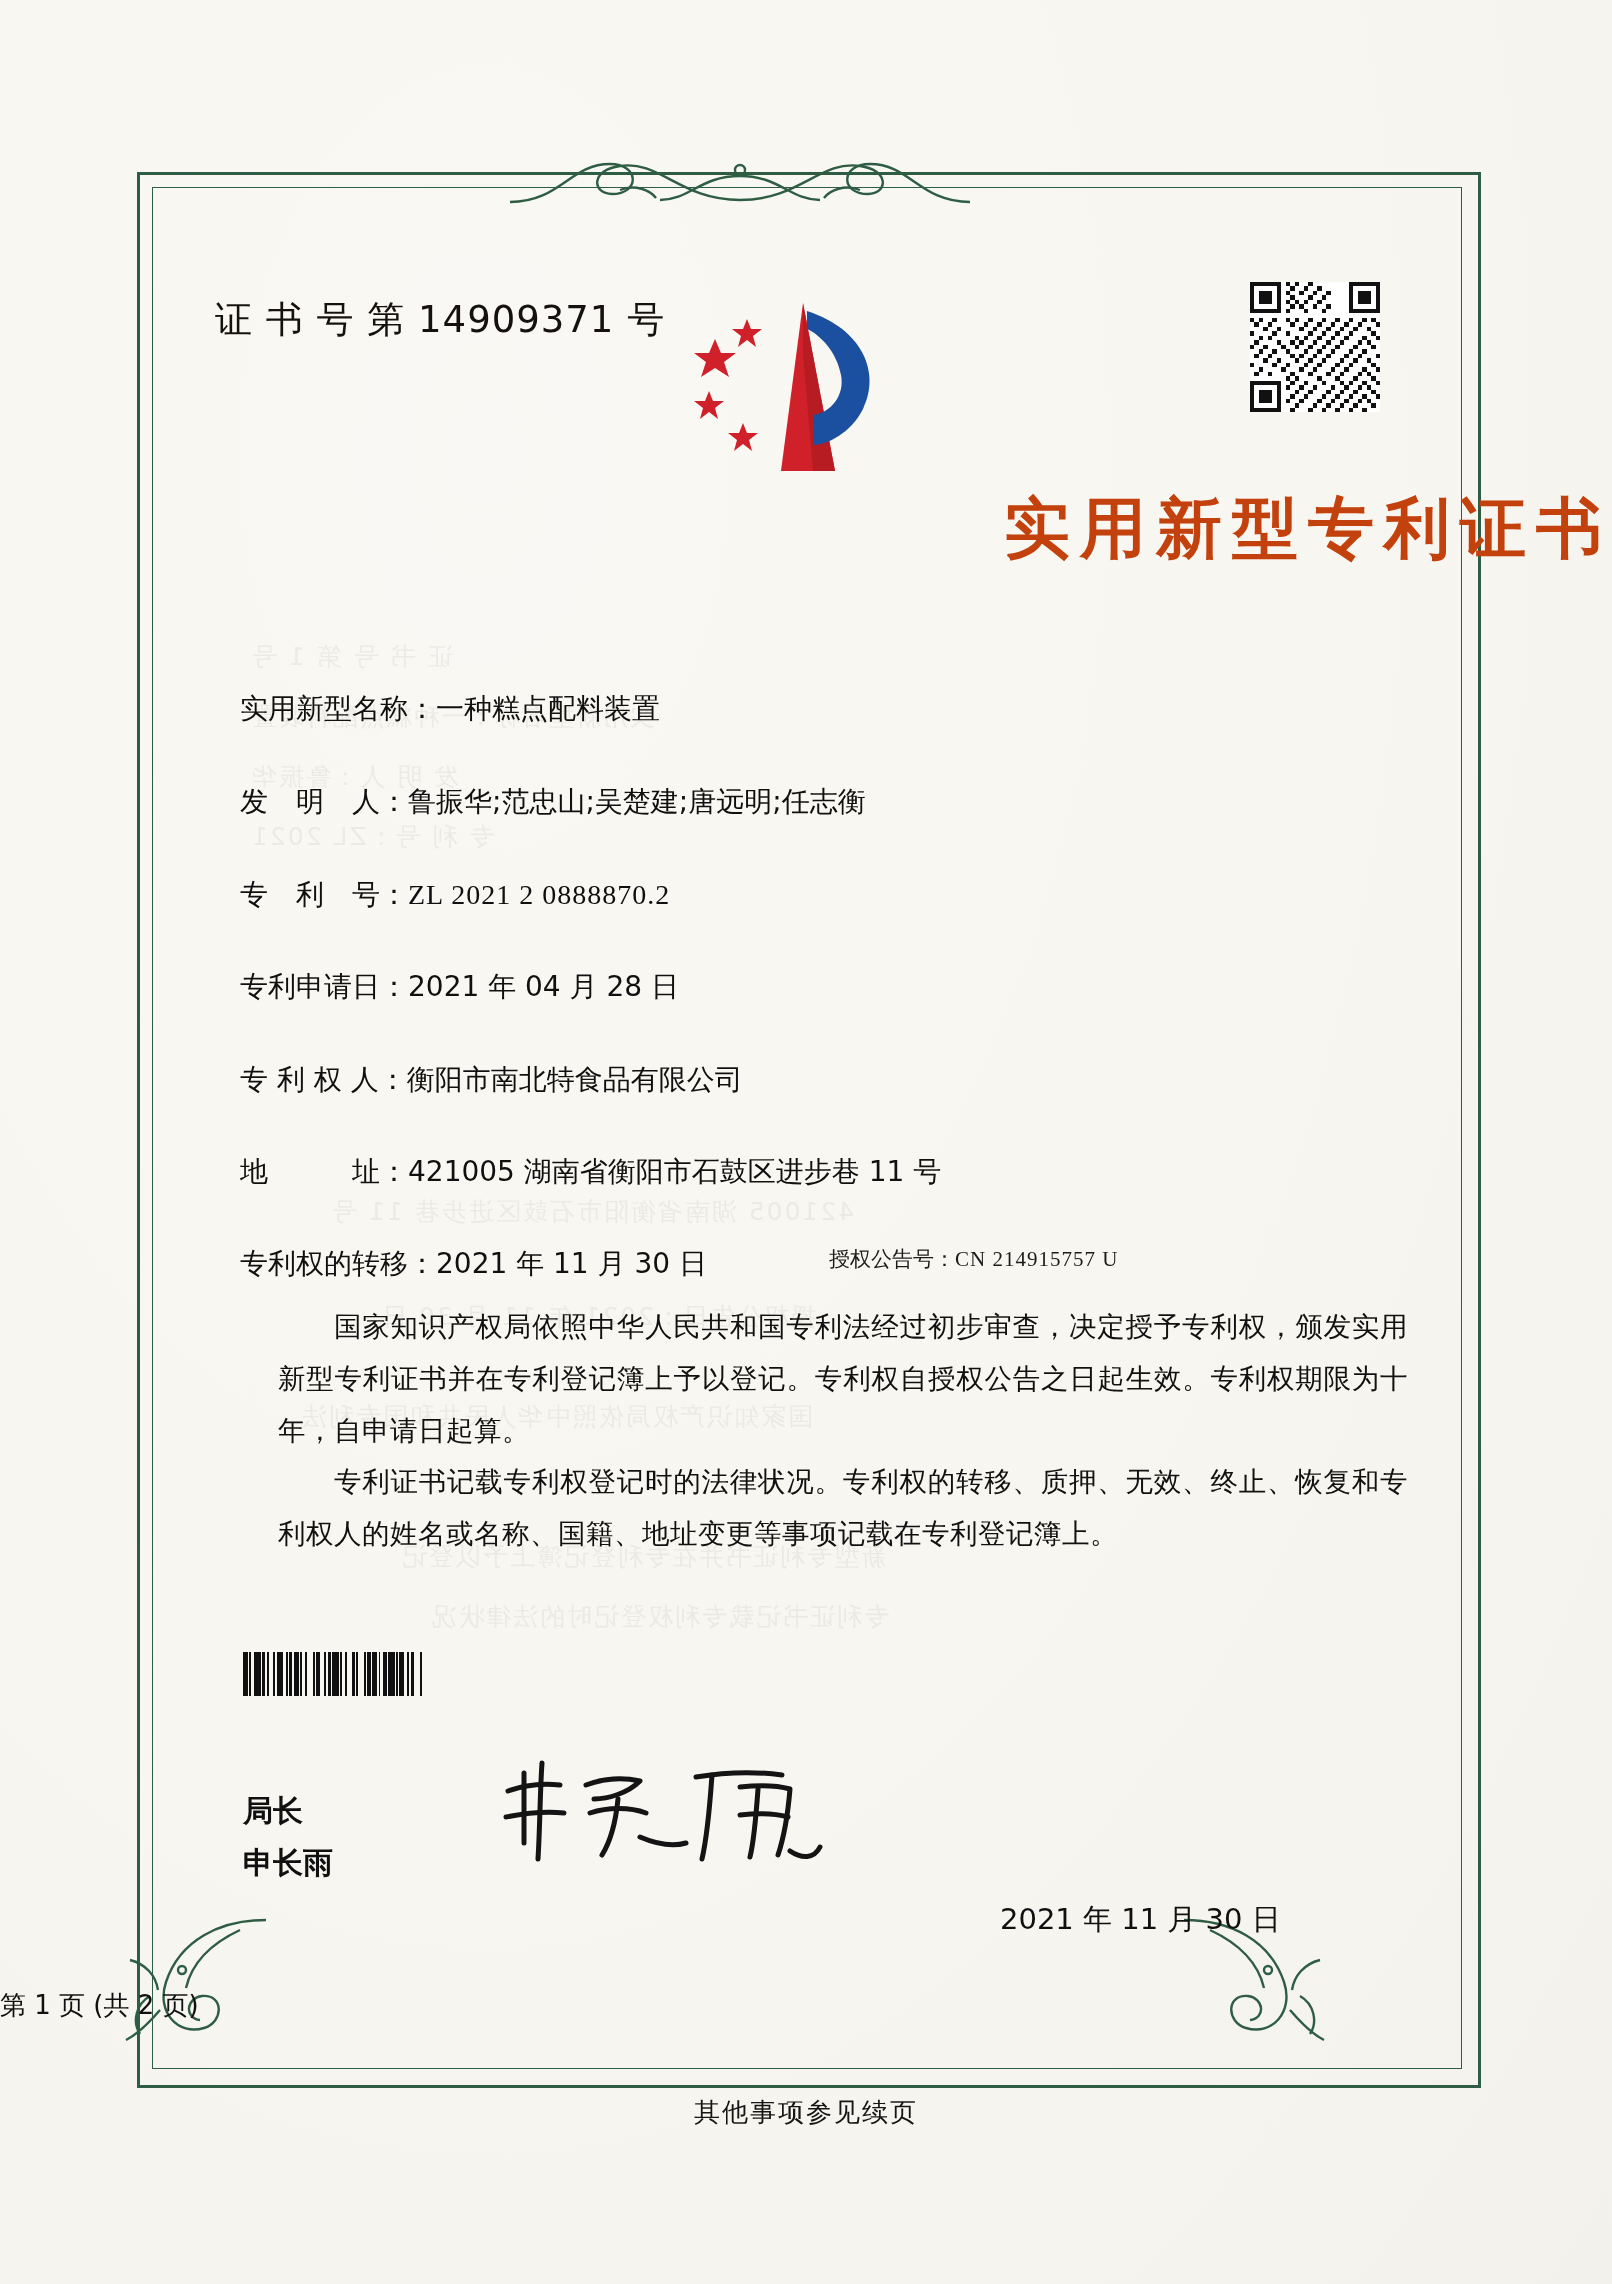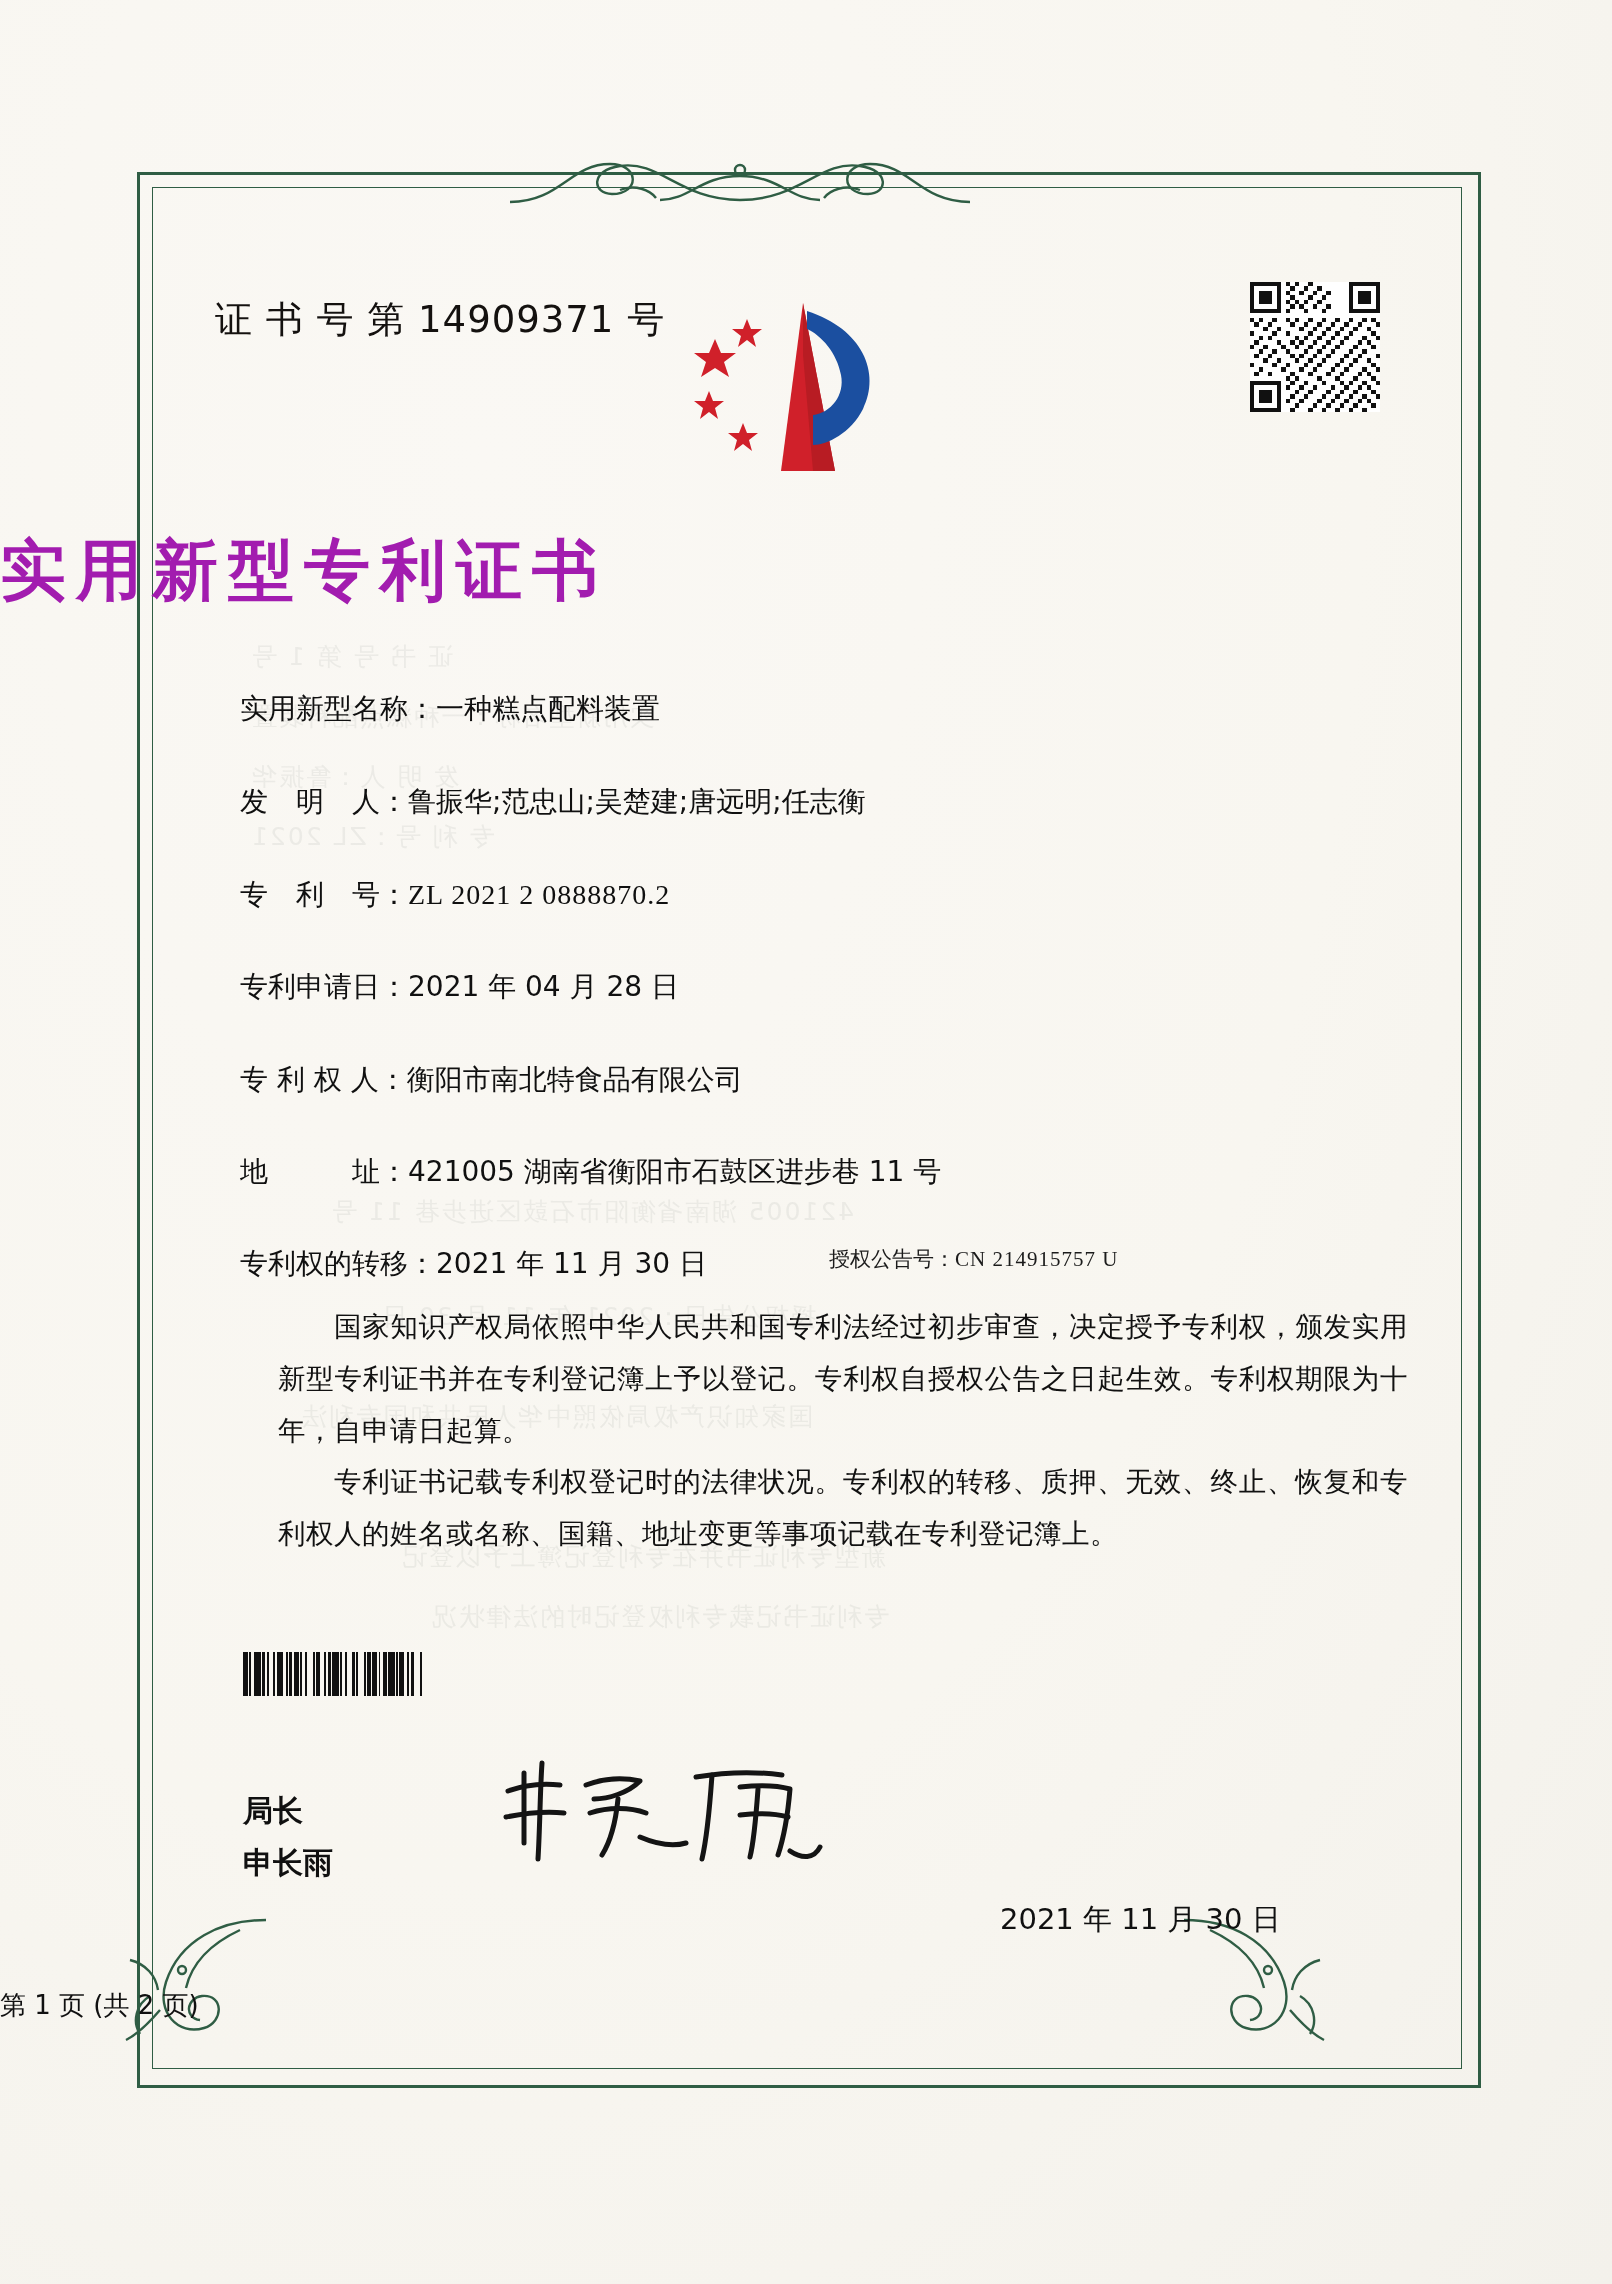--- a/index.html
+++ b/index.html
@@ -86,27 +86,26 @@
   #qr {
     position: absolute;
     left: 1250px; top: 282px;
     width: 130px; height: 130px;
   }
 
   #main-title {
     position: absolute;
     left: 0; right: 0;
     top: 484px;
-    text-align: left;
+    text-align: right;
     font-family: "DejaVu Sans", sans-serif;
     font-weight: bold;
     font-size: 66px;
     letter-spacing: 10px;
-    color: #a21caf;
-    margin-top: 42px;
+    color: #c2410c;
   }
 
   
   .field {
     position: absolute;
     left: 240px;
     font-size: 28px;
     font-family: "DejaVu Sans", sans-serif;
     color: #101010;
     white-space: nowrap;
@@ -611,13 +610,14 @@
       <path d="M250,32 C268,30 286,30 300,34 C298,58 294,82 288,100"></path>
       <path d="M250,60 C268,58 284,58 298,62"></path>
       <path d="M268,34 C266,62 264,86 260,102"></path>
       <path d="M300,96 C312,104 324,104 330,92"></path>
     </g>
   </svg>
 
   <div id="sig-date">2021 年 11 月 30 日</div>
 
   <div id="page-num">第 1 页 (共 2 页)</div>
+  <div id="footnote">其他事项参见续页</div>
 </div>
 
 </body></html>

